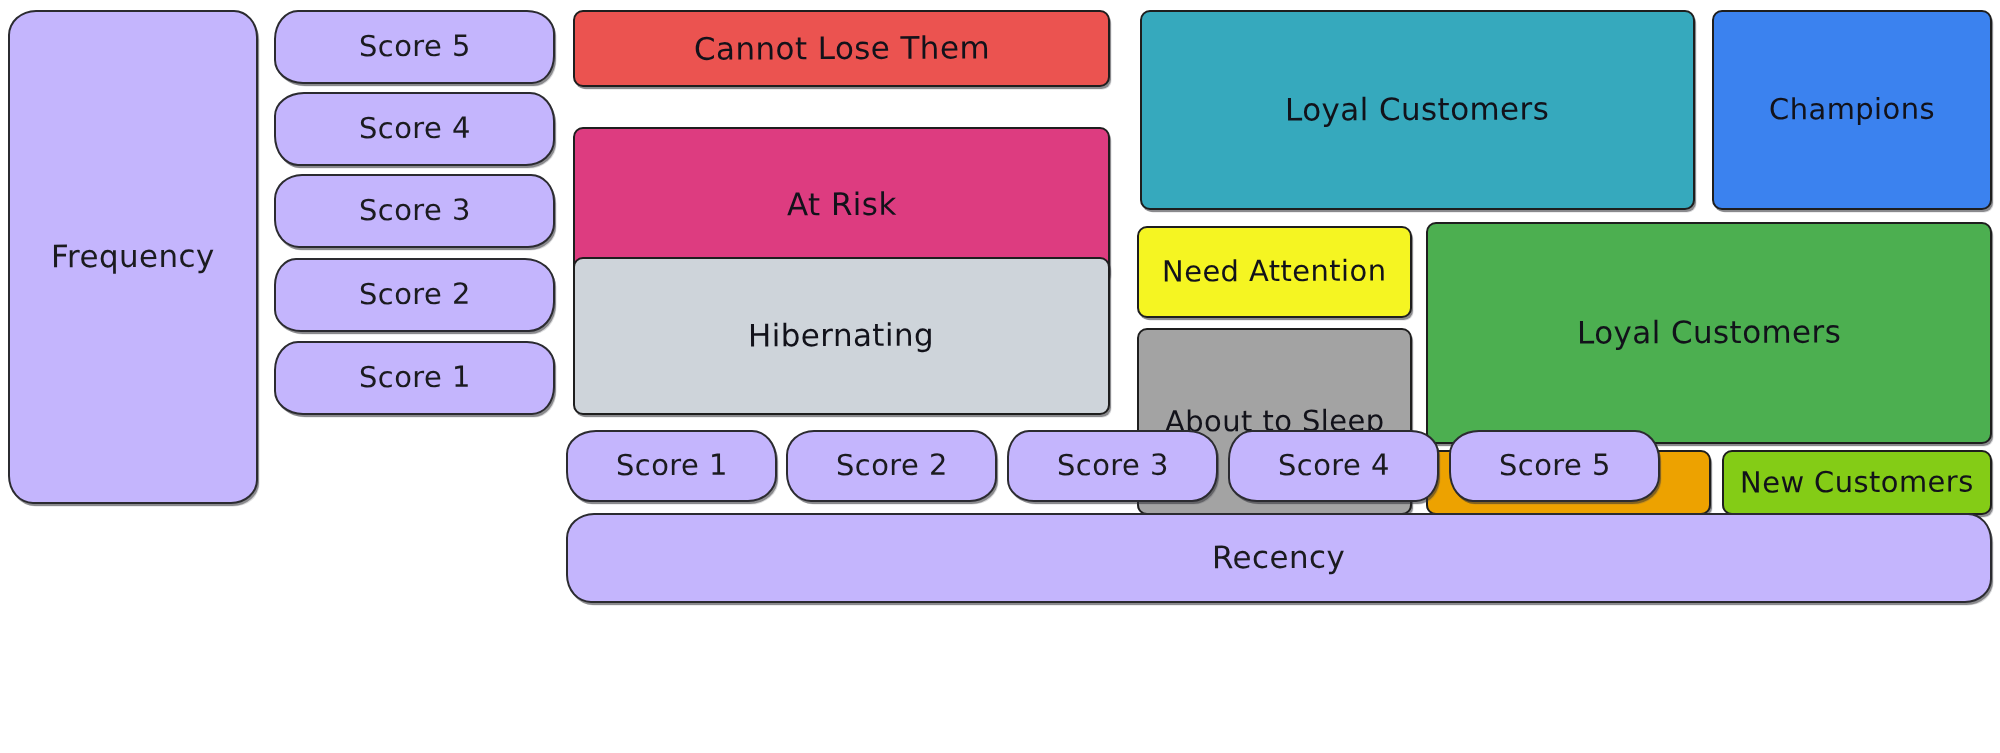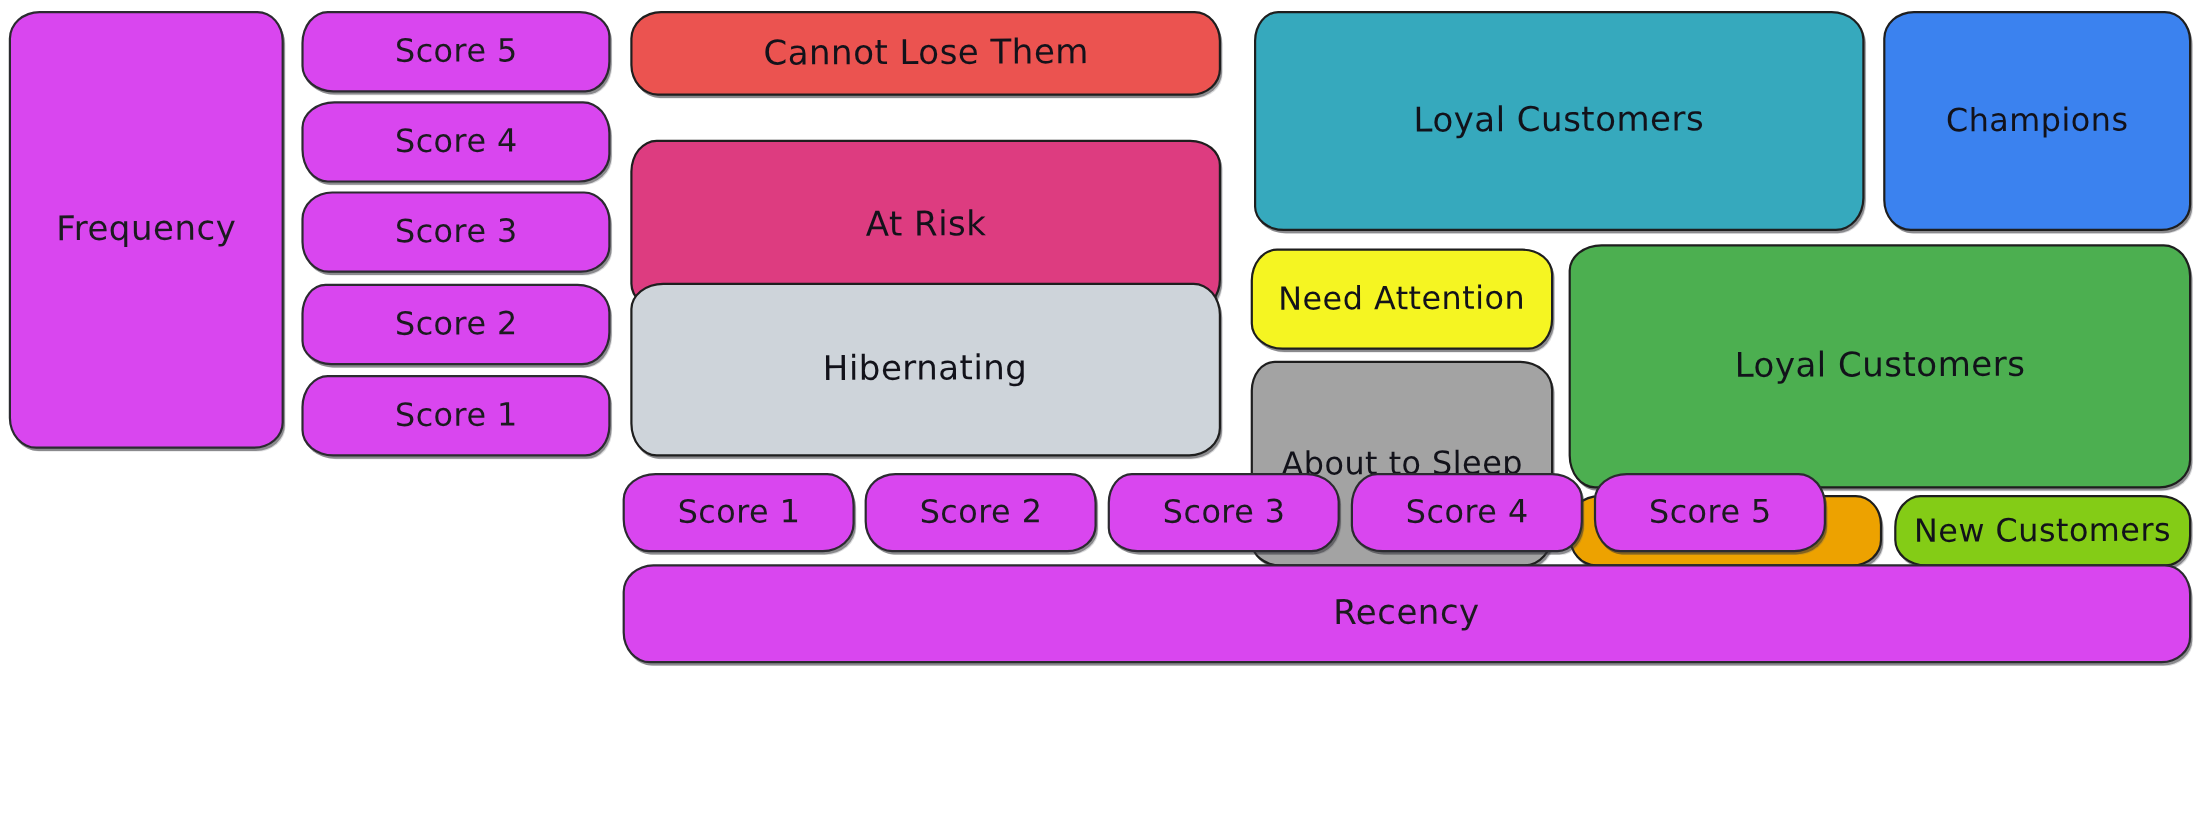--- a/index.html
+++ b/index.html
@@ -45,40 +45,41 @@
     transform: rotate(-0.25deg);
   }
   
   .j1 { border-radius: 28px 24px 27px 25px / 25px 27px 24px 28px; }
   .j2 { border-radius: 24px 28px 23px 29px / 29px 23px 28px 24px; }
   .j3 { border-radius: 30px 25px 29px 24px / 24px 29px 26px 30px; }
   .j4 { border-radius: 22px 30px 26px 27px / 27px 26px 30px 22px; }
 
   
   .white {
-    background: #d946ef;
+    background: #c4b5fd;
     border-color: #2b2b30;
     border-width: 2px;
   }
   
   .filled {
     border-color: #1e1e1e;
     border-width: 2px;
+    border-radius: 10px;
   }
   .filled .label { color: #12121a; }
 
   .fs-big   { font-size: 31px; }
   .fs-mid   { font-size: 29px; }
 </style>
 </head>
 <body>
 
 <div id="canvas">
 
-  <div class="box white j1" style="left:8px; top:10px; width:250px; height:398px;">
+  <div class="box white j1" style="left:8px; top:10px; width:250px; height:494px;">
     <span class="label fs-big">Frequency</span>
   </div>
 
   <div class="box white j2" style="left:274px; top:10px; width:281px; height:74px;">
     <span class="label fs-mid">Score 5</span>
   </div>
   <div class="box white j3" style="left:274px; top:92px; width:281px; height:74px;">
     <span class="label fs-mid">Score 4</span>
   </div>
   <div class="box white j1" style="left:274px; top:174px; width:281px; height:74px;">

